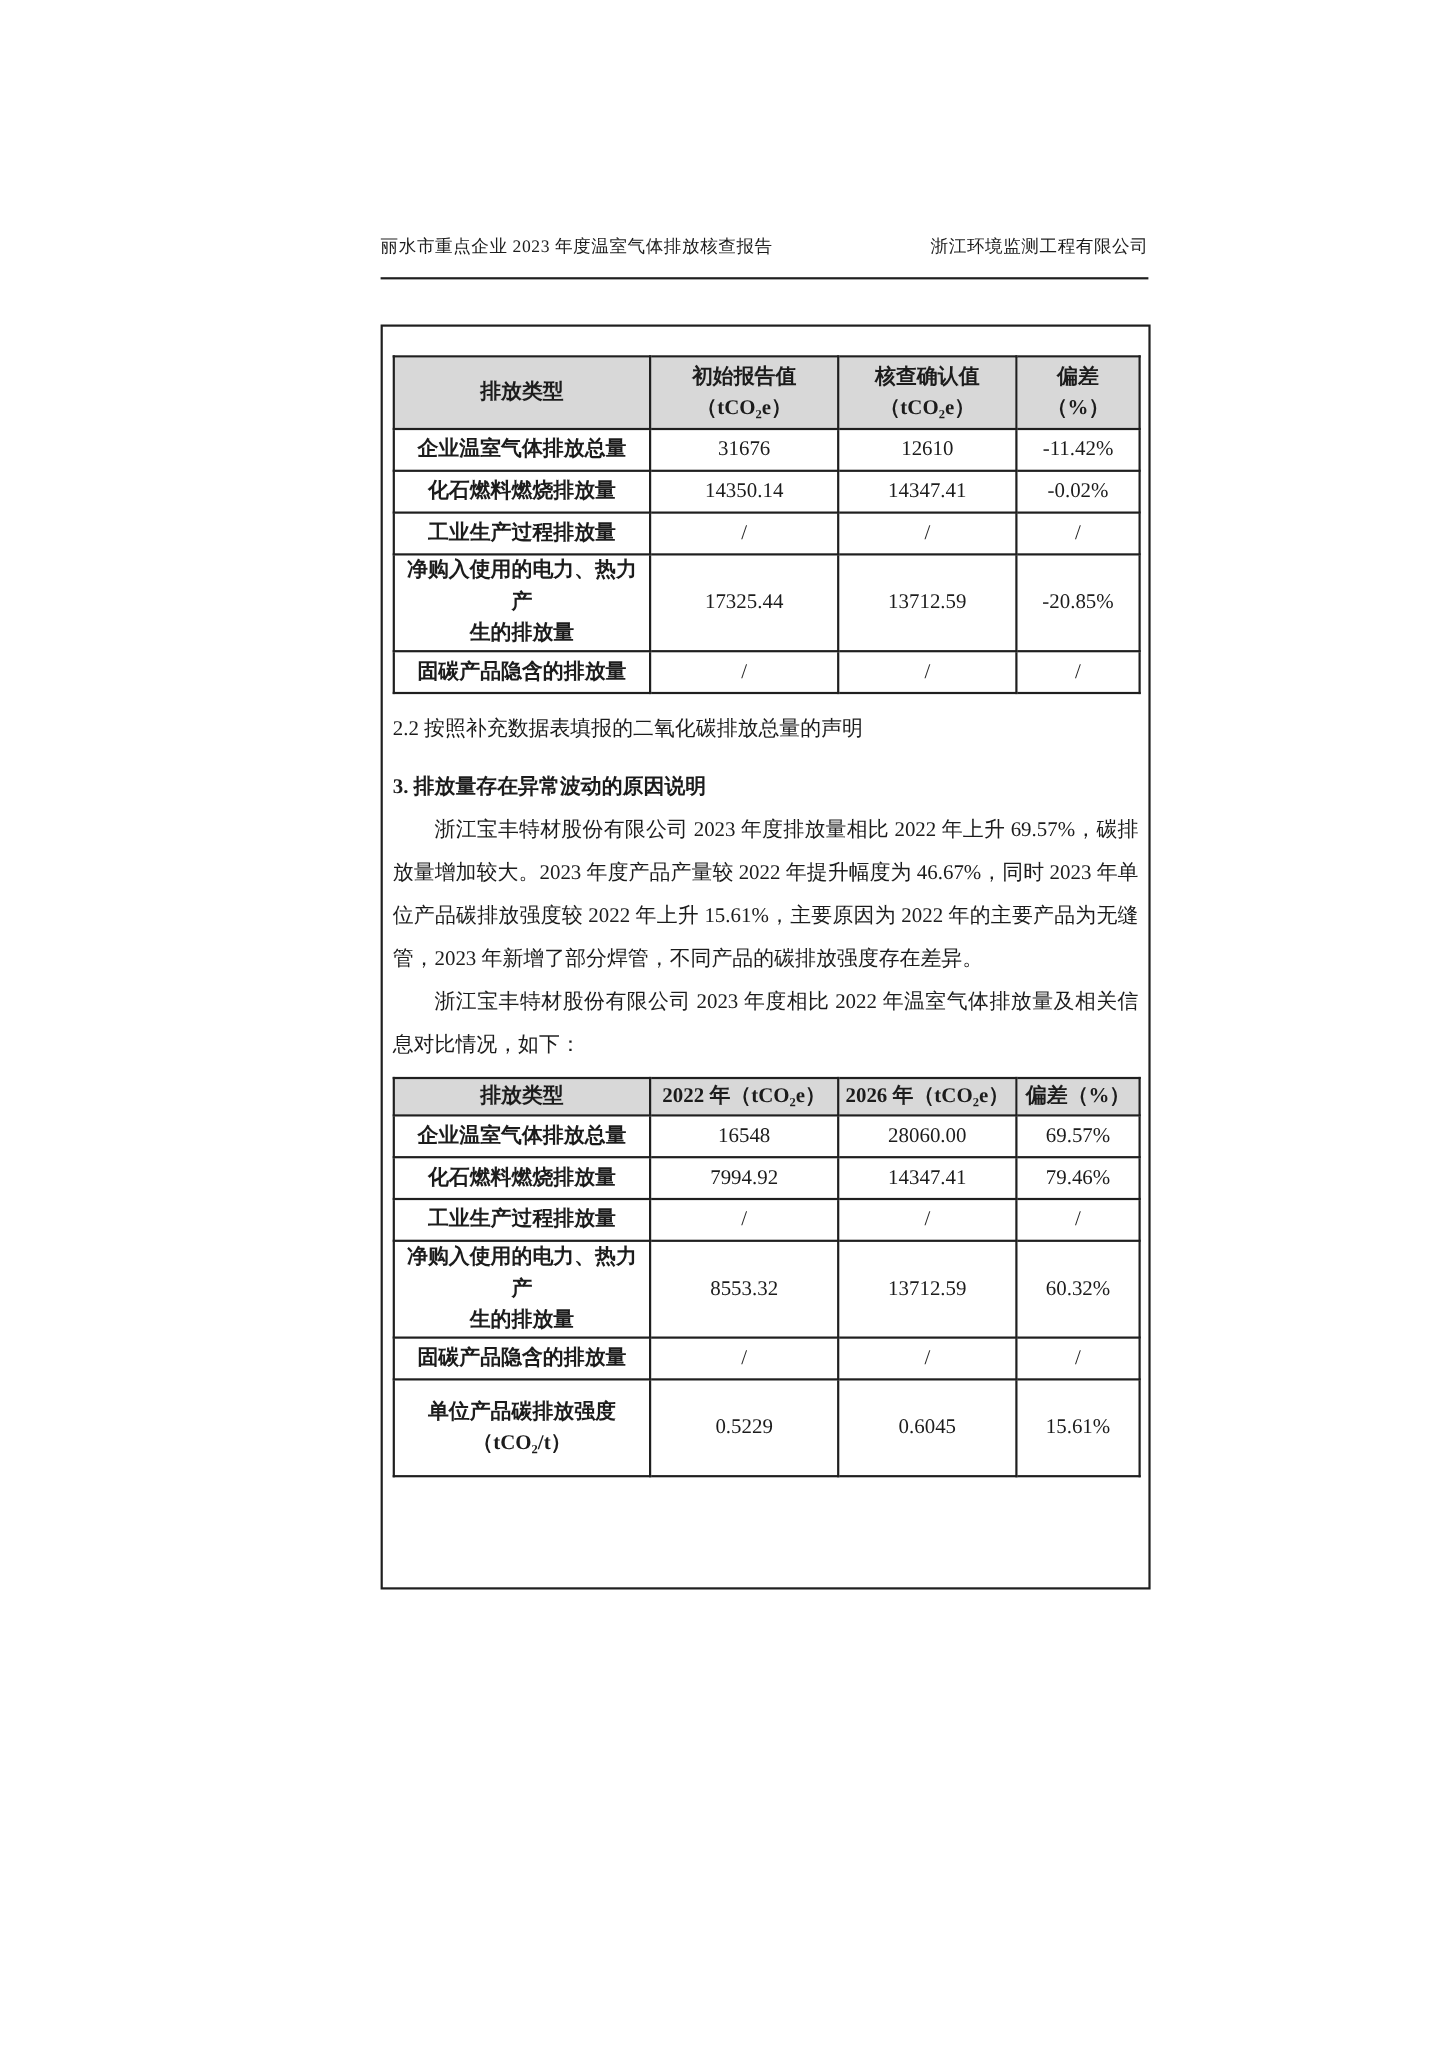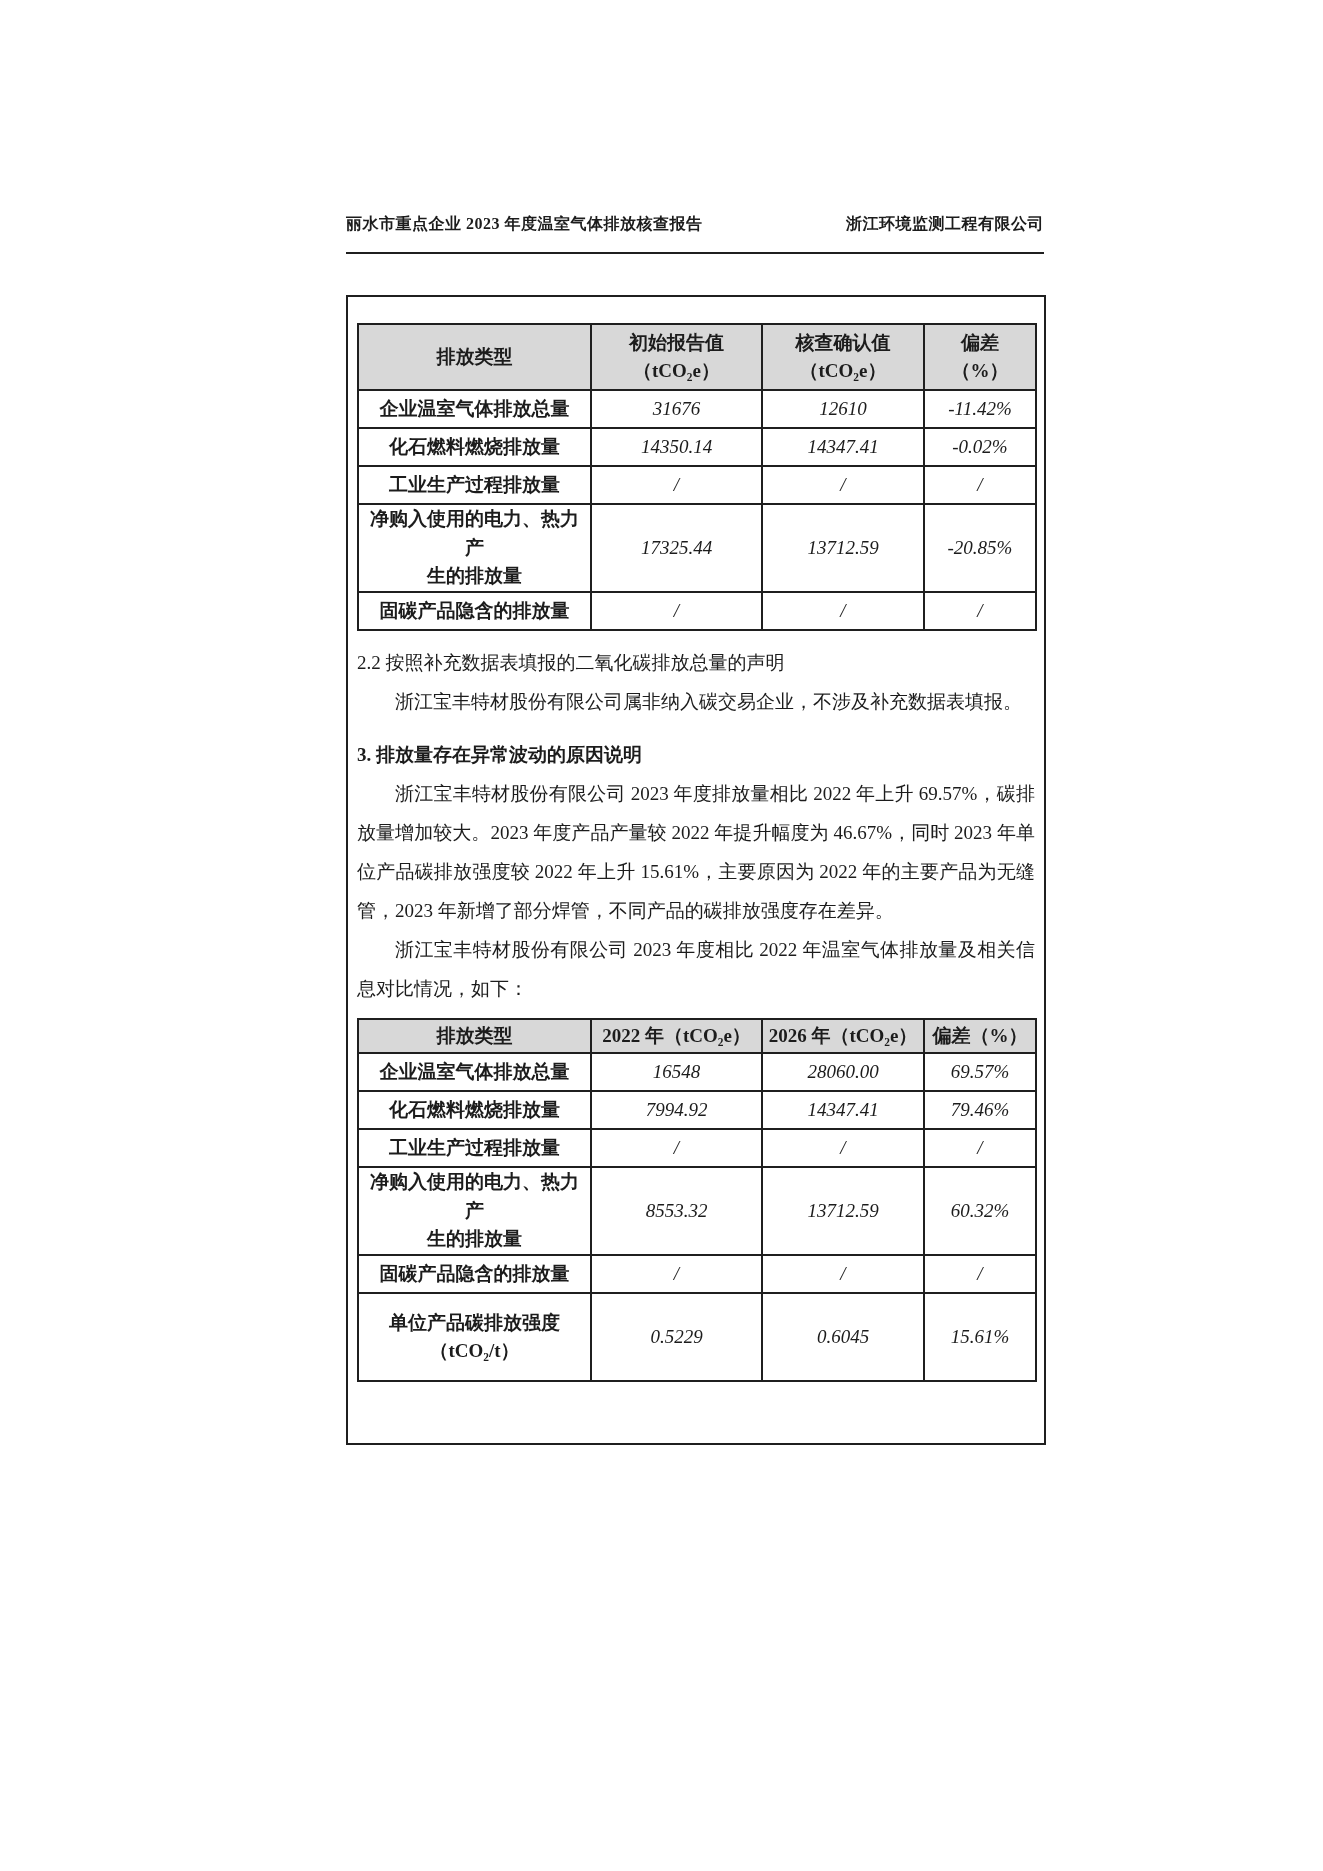--- a/index.html
+++ b/index.html
@@ -3,21 +3,21 @@
 <meta charset="utf-8">
 <style>
   html,body{margin:0;padding:0;}
   body{
     width:1323px;height:1871px;background:#ffffff;position:relative;
     font-family:"Liberation Serif","DejaVu Serif",serif;color:#1c1c1c;
   }
   .page-header{
     position:absolute;left:346px;top:214px;width:698px;
     display:flex;justify-content:space-between;align-items:baseline;
-    font-size:16px;font-weight:bold;letter-spacing:0.5px;
+    font-size:16px;font-weight:normal;letter-spacing:0.5px;
   }
   .header-rule{
     position:absolute;left:346px;top:252px;width:698px;height:0;
     border-top:2px solid #1f1f1f;
   }
   .content-frame{
     position:absolute;left:346px;top:271px;width:700px;height:1150px;
     box-sizing:border-box;border:2px solid #1f1f1f;
     padding:26px 9px 0 9px;overflow:hidden;margin-top:24px;
   }
@@ -30,21 +30,21 @@
     padding:0 2px;white-space:pre-line;overflow:hidden;
   }
   table.report th{
     background:#d8d8d8;font-weight:bold;line-height:1.45;
   }
   .r-head{height:66px;}
   .r-head2{height:34px;}
   .r-norm{height:38px;}
   .r-tall{height:88px;}
   td.label-cell{font-weight:bold;line-height:1.5;}
-  td.value-cell{font-weight:normal;font-style:italic;}
+  td.value-cell{font-weight:normal;}
   .sec{font-size:19px;line-height:39px;margin:0;text-align:justify;}
   .sec-heading{font-weight:normal;margin-top:12px;}
   .sec-heading-3{font-weight:bold;margin-top:14px;}
   .indented{text-indent:38px;}
   .t2-wrap{margin-top:10px;}
   .t1-wrap{margin-top:0;}
 </style>
 </head>
 <body>
 
@@ -103,21 +103,20 @@
         <td class="label-cell">固碳产品隐含的排放量</td>
         <td class="value-cell">/</td>
         <td class="value-cell">/</td>
         <td class="value-cell">/</td>
       </tr>
     </tbody>
       </table>
   </div>
 
   <p class="sec sec-heading">2.2 按照补充数据表填报的二氧化碳排放总量的声明</p>
-  <p class="sec indented">浙江宝丰特材股份有限公司属非纳入碳交易企业，不涉及补充数据表填报。</p>
 
   <p class="sec sec-heading-3">3. 排放量存在异常波动的原因说明</p>
   <p class="sec indented">浙江宝丰特材股份有限公司 2023 年度排放量相比 2022 年上升 69.57%，碳排放量增加较大。2023 年度产品产量较 2022 年提升幅度为 46.67%，同时 2023 年单位产品碳排放强度较 2022 年上升 15.61%，主要原因为 2022 年的主要产品为无缝管，2023 年新增了部分焊管，不同产品的碳排放强度存在差异。</p>
   <p class="sec indented">浙江宝丰特材股份有限公司 2023 年度相比 2022 年温室气体排放量及相关信息对比情况，如下：</p>
 
   <div class="t2-wrap">
     <table class="report">
       <colgroup>
           <col style="width:233px">
           <col style="width:171px">

